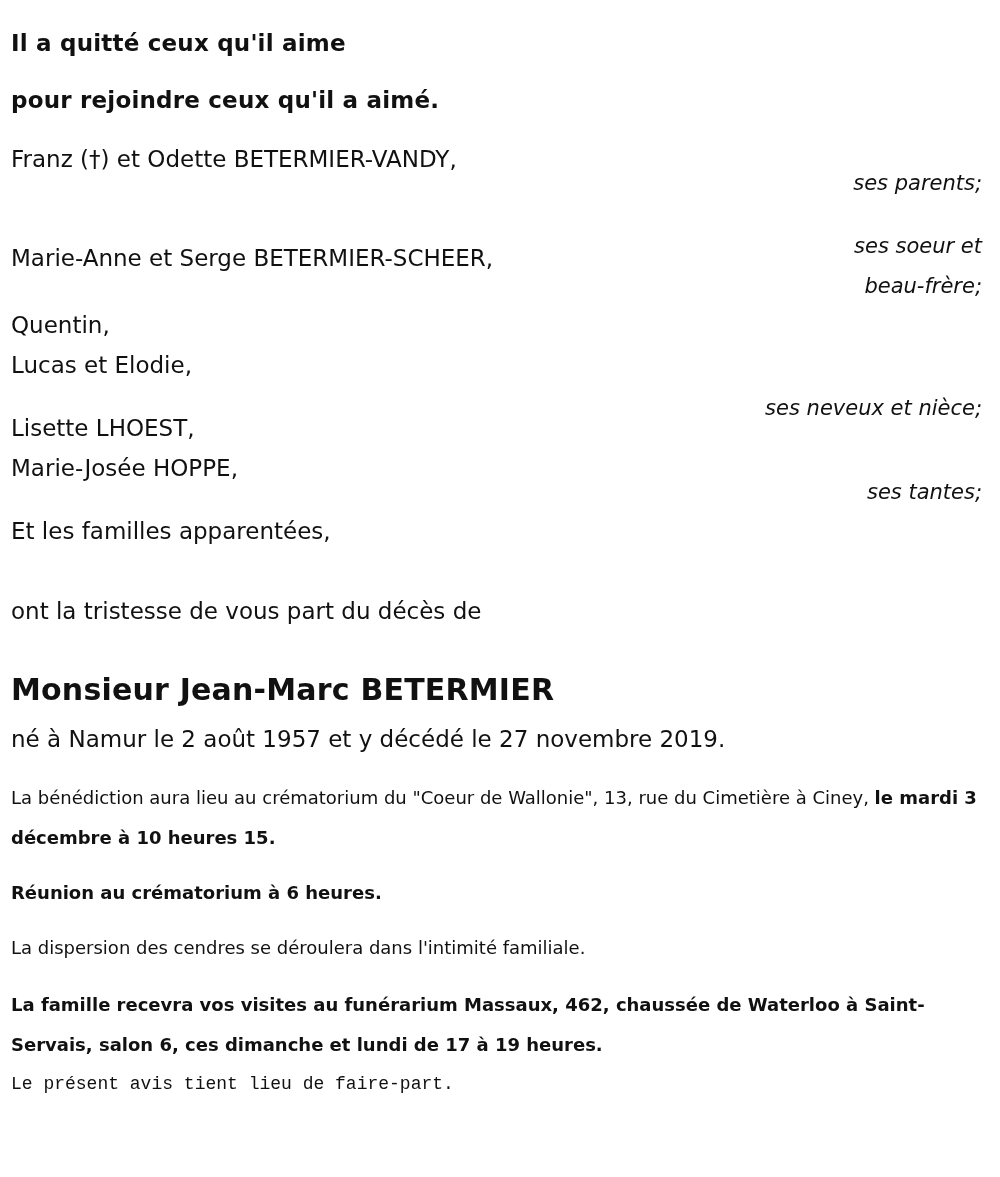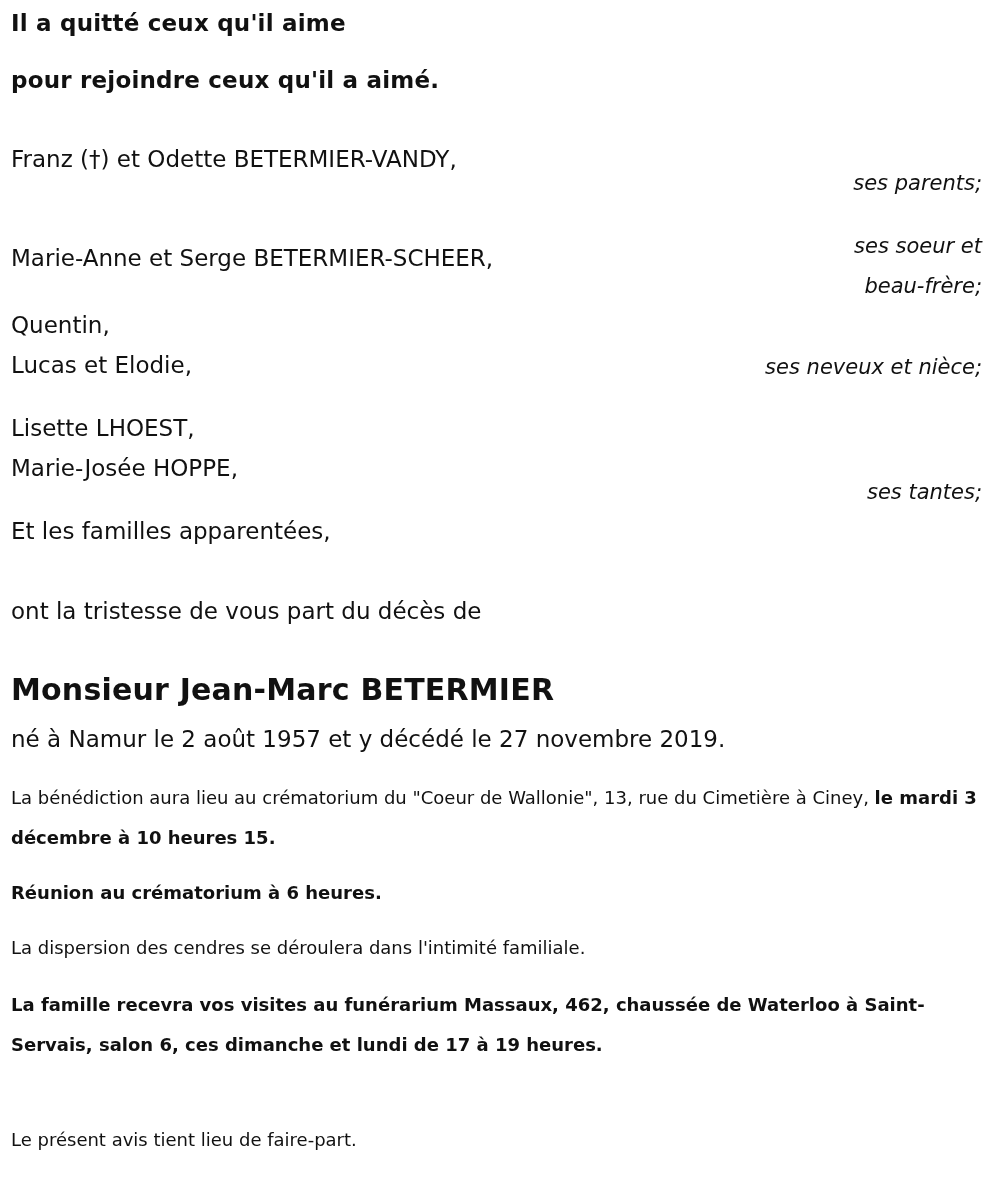--- a/index.html
+++ b/index.html
@@ -3,21 +3,21 @@
   <meta charset="utf-8">
   <style>
     html, body { margin: 0; padding: 0; background: #ffffff; }
     body {
       width: 1000px; height: 1177px; position: relative; overflow: hidden;
       font-family: "DejaVu Sans", "Liberation Sans", sans-serif;
       color: #111111;
     }
     .doc { position: absolute; left: 11px; top: 0; width: 980px; }
     .abs { position: absolute; white-space: nowrap; }
-    .epigraph { font-weight: bold; font-size: 23px; letter-spacing: 0.2px; }
+    .epigraph { font-weight: bold; font-size: 23px; letter-spacing: 0.2px; margin-top: 20px; }
     .name-line { font-size: 23px; }
     .relation { font-style: italic; font-size: 21px; text-align: center; right: 9px; }
     .deceased { font-weight: bold; font-size: 30px; letter-spacing: 0.2px; }
     .para { font-size: 18px; line-height: 40px; white-space: normal; width: 985px; }
     b { font-weight: bold; }
   </style>
 </head>
 <body>
 
 <div class="doc">
@@ -26,21 +26,21 @@
 
   <div class="abs name-line" style="top:146px;">Franz (†) et Odette BETERMIER-VANDY,</div>
   <div class="abs relation" style="top:171px;">ses parents;</div>
 
   <div class="abs name-line" style="top:209px;margin-top:36px;">Marie-Anne et Serge BETERMIER-SCHEER,</div>
   <div class="abs relation" style="top:234px;">ses soeur et</div>
   <div class="abs relation" style="top:274px;">beau-frère;</div>
 
   <div class="abs name-line" style="top:312px;">Quentin,</div>
   <div class="abs name-line" style="top:352px;">Lucas et Elodie,</div>
-  <div class="abs relation" style="top:355px;">ses neveux et nièce;</div>
+  <div class="abs relation" style="top:396px;">ses neveux et nièce;</div>
 
   <div class="abs name-line" style="top:415px;">Lisette LHOEST,</div>
   <div class="abs name-line" style="top:455px;">Marie-Josée HOPPE,</div>
   <div class="abs relation" style="top:480px;">ses tantes;</div>
 
   <div class="abs name-line" style="top:518px;">Et les familles apparentées,</div>
 
   <div class="abs name-line" style="top:598px;">ont la tristesse de vous part du décès de</div>
 
   <div class="abs deceased" style="top:672px;">Monsieur Jean-Marc BETERMIER</div>
@@ -53,14 +53,14 @@
   <div class="abs para" style="top:873px;">
     <b>Réunion au crématorium à 6 heures.</b>
   </div>
 
   <div class="abs para" style="top:928px;">La dispersion des cendres se déroulera dans l'intimité familiale.</div>
 
   <div class="abs para" style="top:985px;">
     <b>La famille recevra vos visites au funérarium Massaux, 462, chaussée de Waterloo à Saint-Servais, salon 6, ces dimanche et lundi de 17 à 19 heures.</b>
   </div>
 
-  <div class="abs para" style="top:1120px;">Le présent avis tient lieu de faire-part.</div>
+  <div class="abs para" style="top:1064px;font-family:Liberation Mono, monospace;">Le présent avis tient lieu de faire-part.</div>
 </div>
 
 </body></html>

